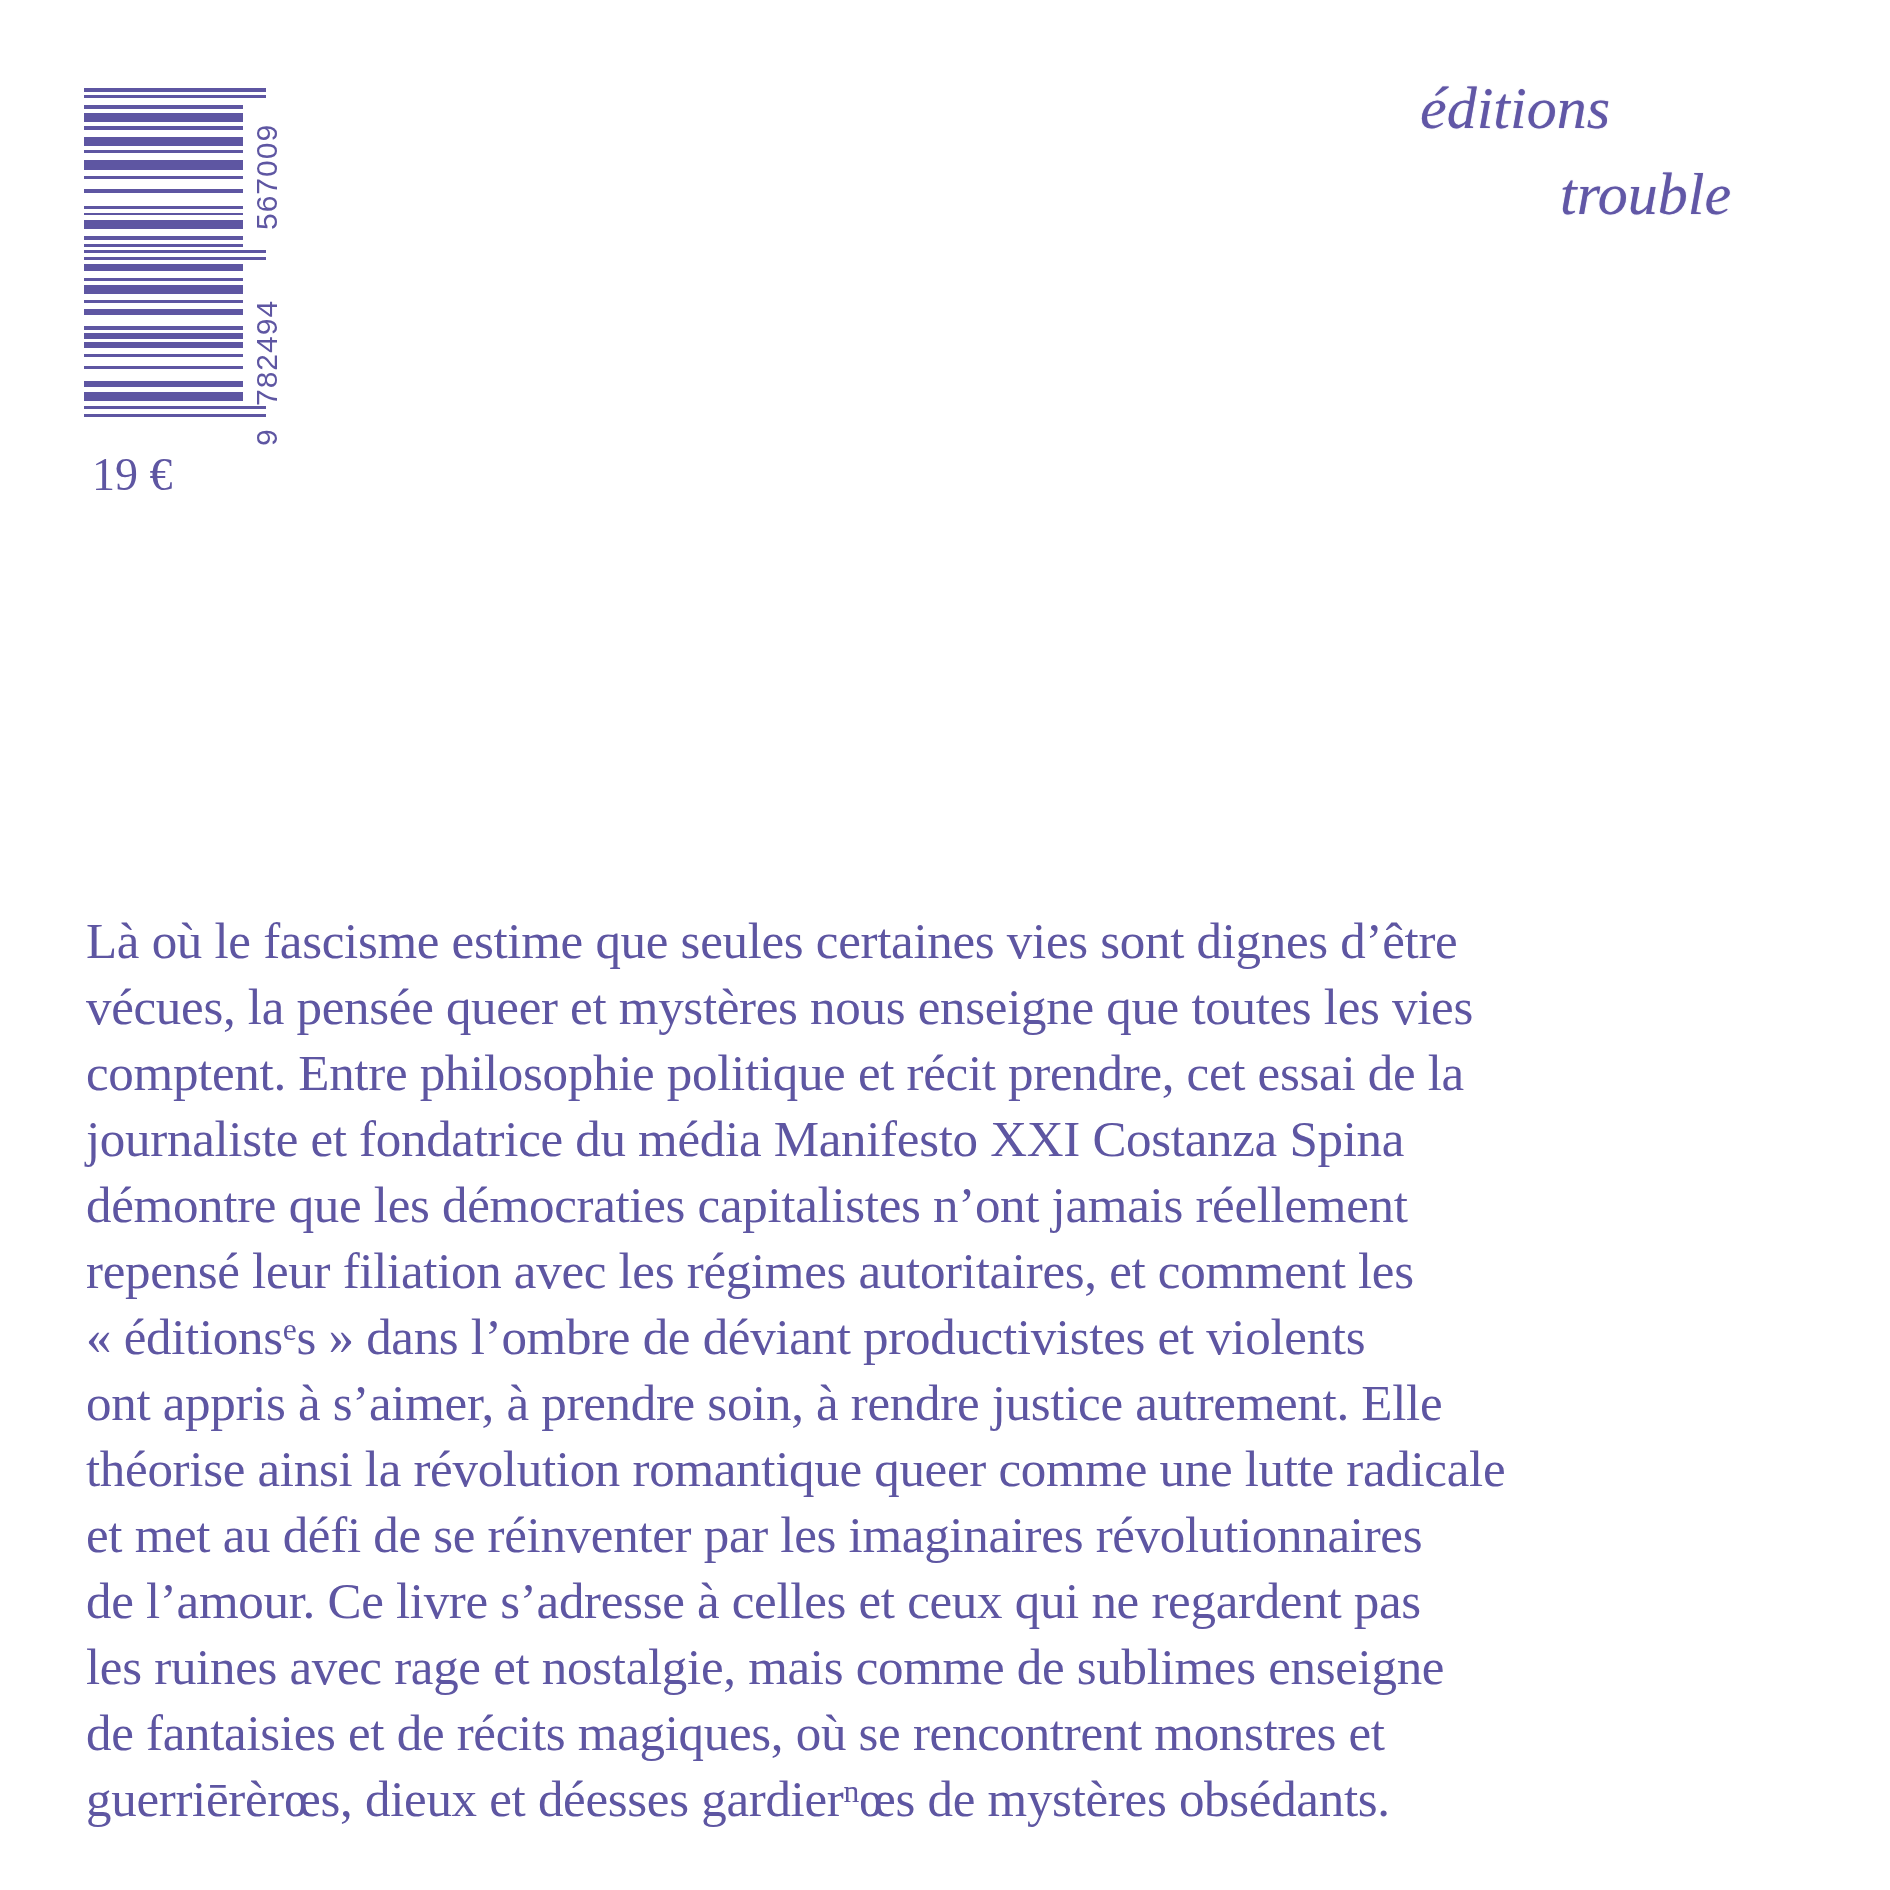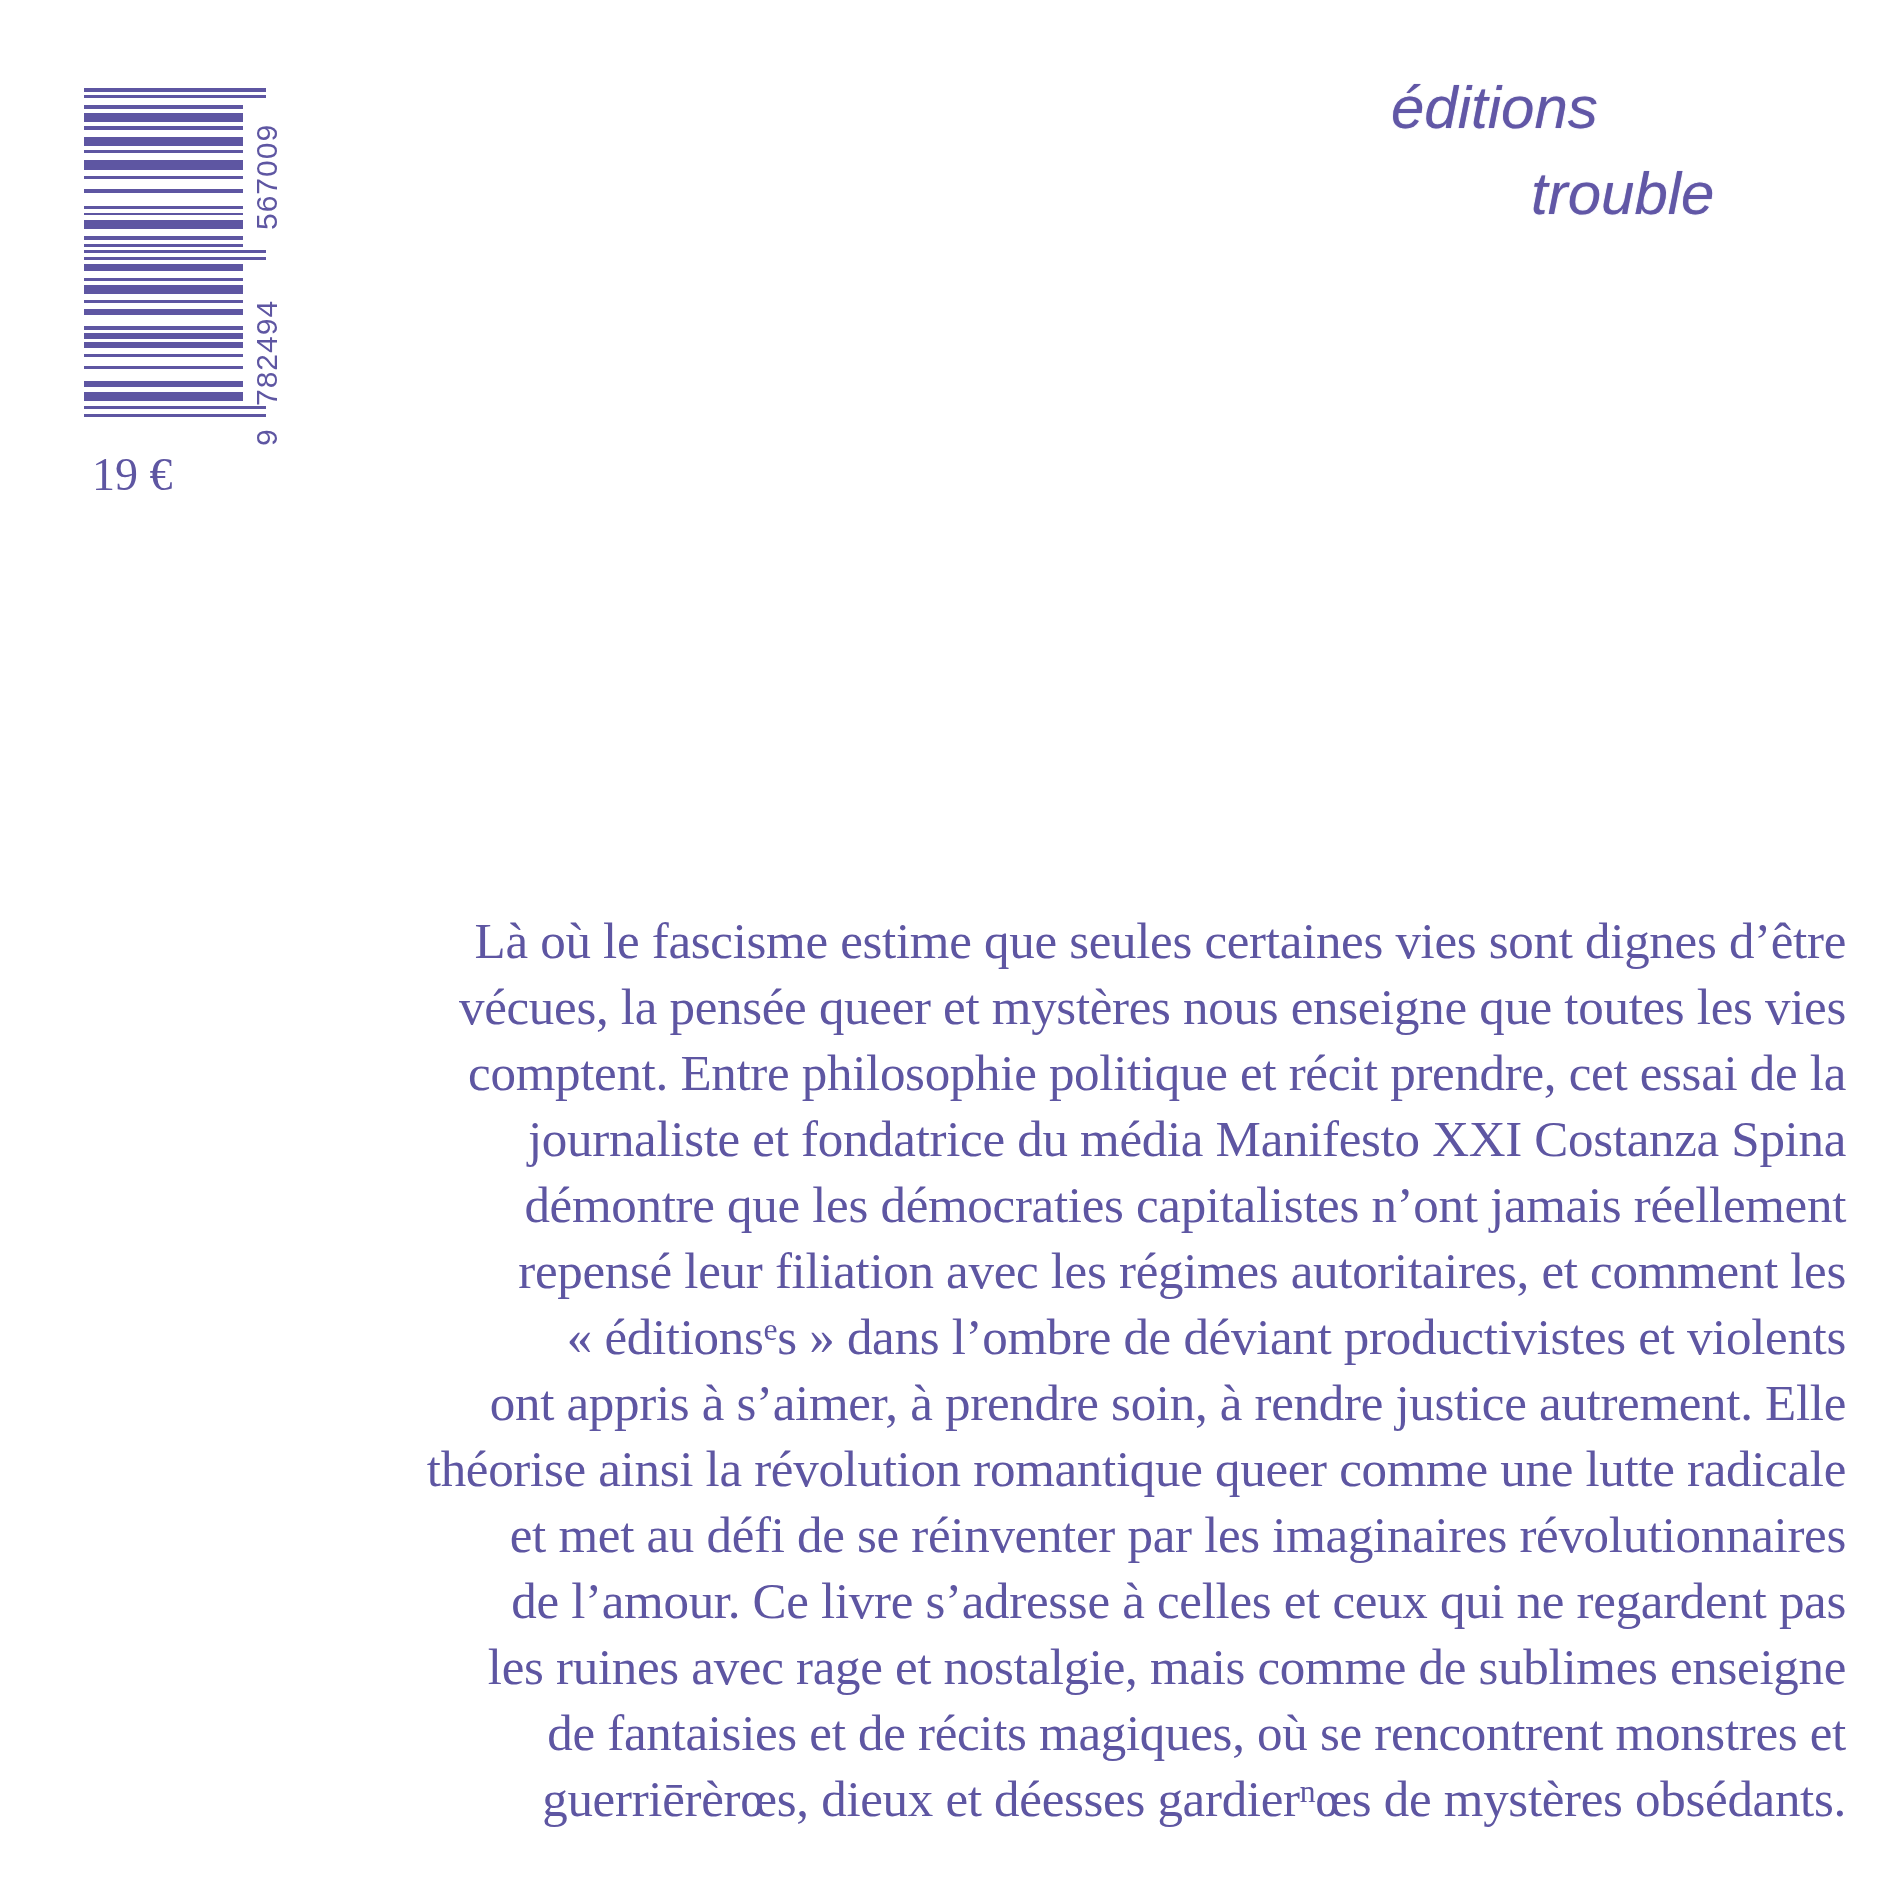--- a/index.html
+++ b/index.html
@@ -47,42 +47,41 @@
     .price {
       position: absolute;
       left: 92px;
       top: 448px;
       font-size: 46px;
       font-family: "Liberation Serif", "DejaVu Serif", serif;
       color: #5e56a2;
     }
     .logo {
       position: absolute;
-      left: 1391px;
+      left: 1420px;
       top: 78px;
-      font-family: Liberation Sans, sans-serif;
+      font-family: Liberation Serif, serif;
       font-style: italic;
       font-size: 60px;
       color: #6157a6;
       line-height: 1;
       text-shadow: 0 0 1px rgba(97,87,166,0.6);
     }
     .logo .line1 { display: block; margin-left: 0; }
     .logo .line2 { display: block; margin-left: 140px; margin-top: 26px; }
     .blurb {
       position: absolute;
       left: 86px;
       top: 908px;
       width: 1760px;
       font-size: 51px;
       line-height: 66px;
       color: #5e56a2;
       font-family: "Liberation Serif", "DejaVu Serif", serif;
       letter-spacing: -0.3px;
-      text-align: right;
     }
     .blurb .line {
       display: block;
       white-space: nowrap;
     }
     .sup {
       font-size: 0.62em;
       vertical-align: 0.45em;
       line-height: 0;
     }

